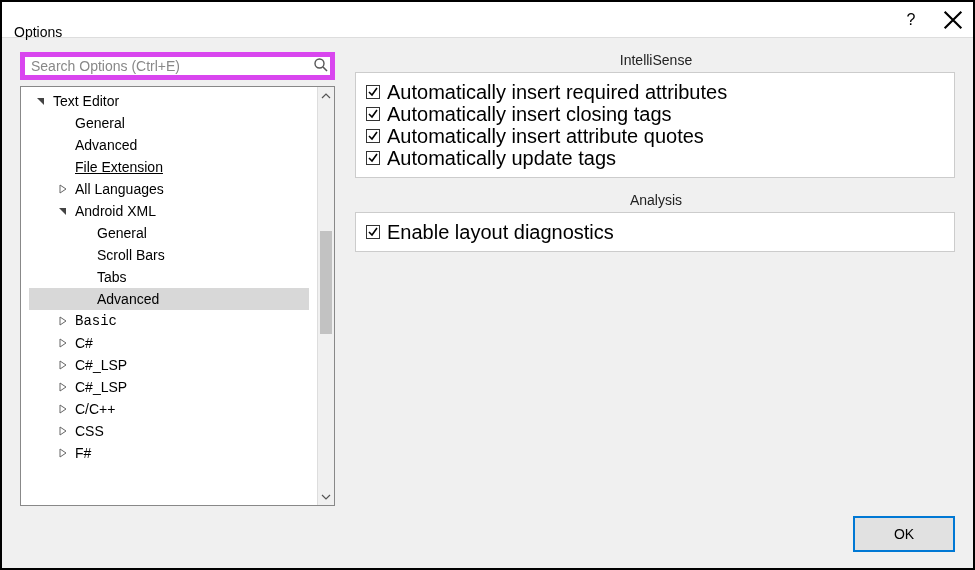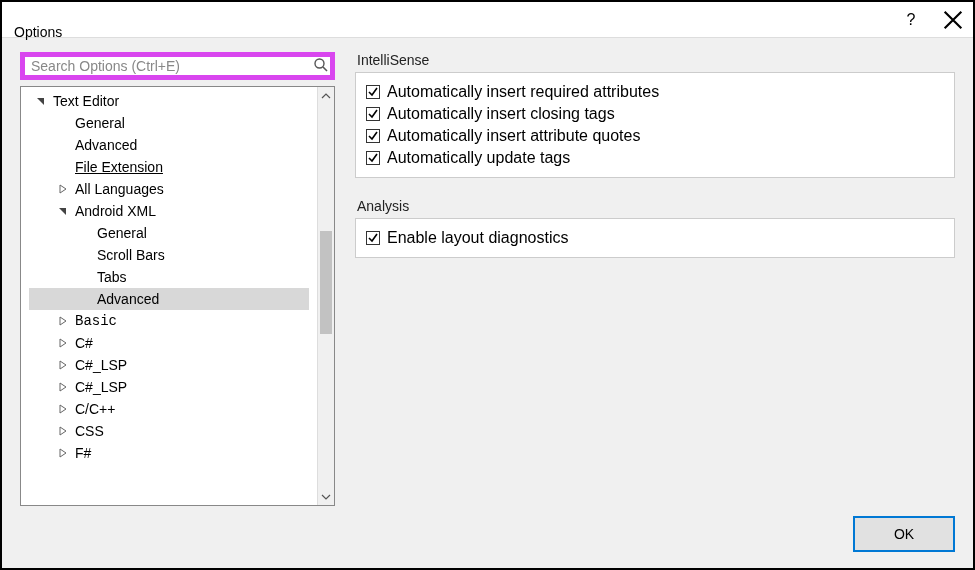--- a/index.html
+++ b/index.html
@@ -20,27 +20,27 @@
     .node { display: flex; align-items: center; height: 22px; padding-left: 6px; white-space: nowrap; font-size: 14px; cursor: pointer; }
     .node.selected { background: #d8d8d8; }
     .expander { width: 12px; height: 12px; display: inline-block; margin-right: 4px; flex-shrink: 0; }
     .expander svg { width: 12px; height: 12px; display: block; }
     .node-label { padding-left: 2px; }
     .scrollbar { position: absolute; right: 0; top: 0; bottom: 0; width: 17px; background: #f0f0f0; border-left: 1px solid #ddd; }
     .sb-arrow { height: 17px; display: flex; align-items: center; justify-content: center; color: #666; font-size: 10px; cursor: pointer; }
     .sb-track { position: absolute; top: 17px; bottom: 17px; left: 0; right: 0; }
     .sb-thumb { position: absolute; left: 2px; right: 2px; background: #c2c2c2; border-radius: 0; cursor: pointer; }
     .right { flex: 1; display: flex; flex-direction: column; }
-    .group { margin-bottom: 20px; }
+    .group { margin-bottom: 14px; text-align: center; }
     .group-label { font-size: 14px; color: #222; margin-bottom: 4px; padding-left: 2px; }
     .group-box { border: 1px solid #ccc; background: #fff; padding: 8px 10px; }
     .check-row { display: flex; align-items: center; height: 22px; gap: 7px; }
     .cb { width: 14px; height: 14px; border: 1px solid #333; display: inline-flex; align-items: center; justify-content: center; background: #fff; cursor: pointer; }
     .cb svg { width: 12px; height: 12px; }
-    .check-label { font-size: 16px; color: #000; }
+    .check-label { font-size: 20px; color: #000; }
     .footer { display: flex; justify-content: flex-end; gap: 14px; padding: 0 18px 16px 0; }
     .btn { width: 102px; height: 36px; border: 1px solid #aaa; background: #e1e1e1; font-size: 14px; cursor: pointer; display: flex; align-items: center; justify-content: center; }
     .btn.primary { border: 2px solid #0078d4; background: #e1e1e1; }
   </style>
 </head>
 <body>
 
 <div class="window">
   <div class="titlebar">
     <span class="title">Options</span>

